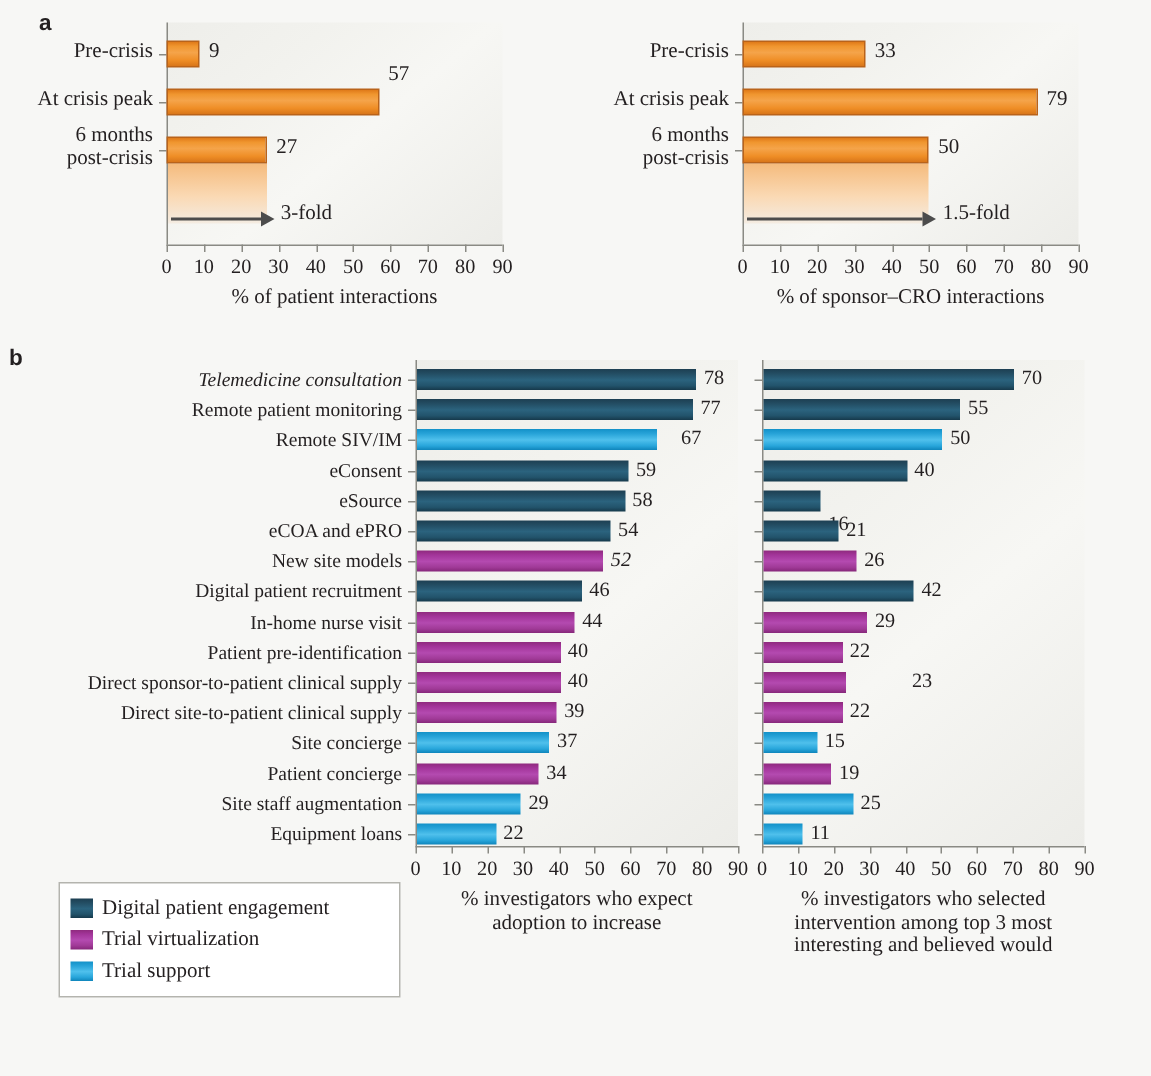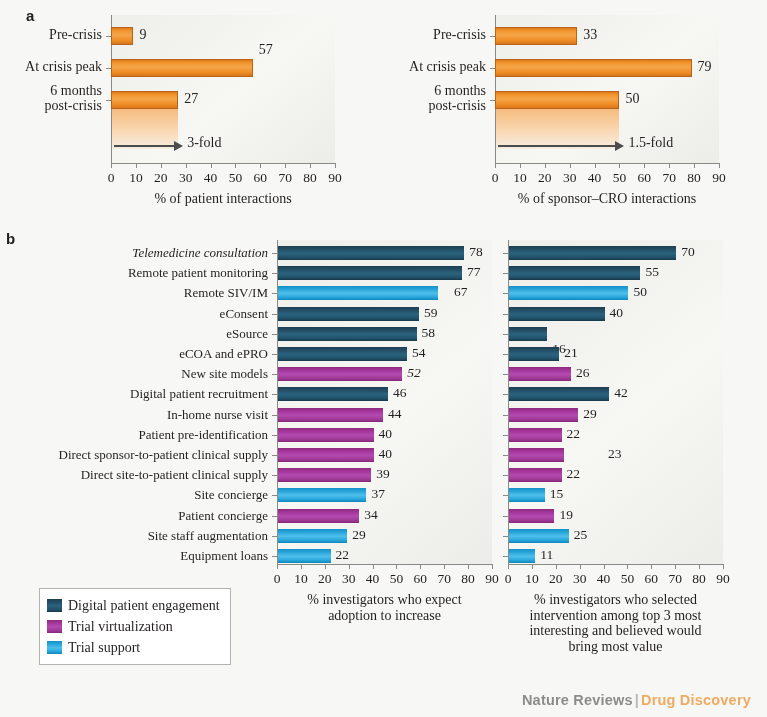--- a/index.html
+++ b/index.html
@@ -151,21 +151,21 @@
     font-size: 13.5px;
     color: #231f20;
     white-space: nowrap;
   }
 
   
   #legend-box {
     position: absolute;
     left: 39px;
     top: 588px;
-    width: 192px;
+    width: 228px;
     background: #ffffff;
     border: 1px solid #b4b4ae;
     padding: 6px 8px 6px 7px;
     box-sizing: border-box;
   }
   .legend-row {
     display: flex;
     align-items: center;
     height: 21px;
   }
@@ -450,21 +450,20 @@
       <div class="tick" style="left: 675.222px; top: 564px;"></div>
       <div class="ticklabel" style="left: 675.222px; top: 571px;">70</div>
       <div class="tick" style="left: 699.111px; top: 564px;"></div>
       <div class="ticklabel" style="left: 699.111px; top: 571px;">80</div>
       <div class="tick" style="left: 723px; top: 564px;"></div>
       <div class="ticklabel" style="left: 723px; top: 571px;">90</div>
       <div class="axis-title" style="left: 468px; width: 295px; top: 592px;">
         <div>% investigators who selected</div>
         <div>intervention among top 3 most</div>
         <div>interesting and believed would</div>
-        <div>bring most value</div>
       </div>
     </div>
 
   <div id="chart-b-categories">
       <div class="cat-label-b" style="right: 499px; top: 246px; font-style: italic;">Telemedicine consultation</div>
       <div class="cat-label-b" style="right: 499px; top: 266.2px;">Remote patient monitoring</div>
       <div class="cat-label-b" style="right: 499px; top: 286.4px;">Remote SIV/IM</div>
       <div class="cat-label-b" style="right: 499px; top: 306.6px;">eConsent</div>
       <div class="cat-label-b" style="right: 499px; top: 326.8px;">eSource</div>
       <div class="cat-label-b" style="right: 499px; top: 347px;">eCOA and ePRO</div>
@@ -488,17 +487,14 @@
       <div class="legend-row">
         <div class="legend-swatch cat-purple"></div>
         <span class="legend-text">Trial virtualization</span>
       </div>
       <div class="legend-row">
         <div class="legend-swatch cat-light"></div>
         <span class="legend-text">Trial support</span>
       </div>
     </div>
 
-  <div id="footer">
-    <span id="footer-journal">Nature Reviews</span><span id="footer-sep">|</span><span id="footer-title">Drug Discovery</span>
-  </div>
 
 </div>
 
 </body></html>

